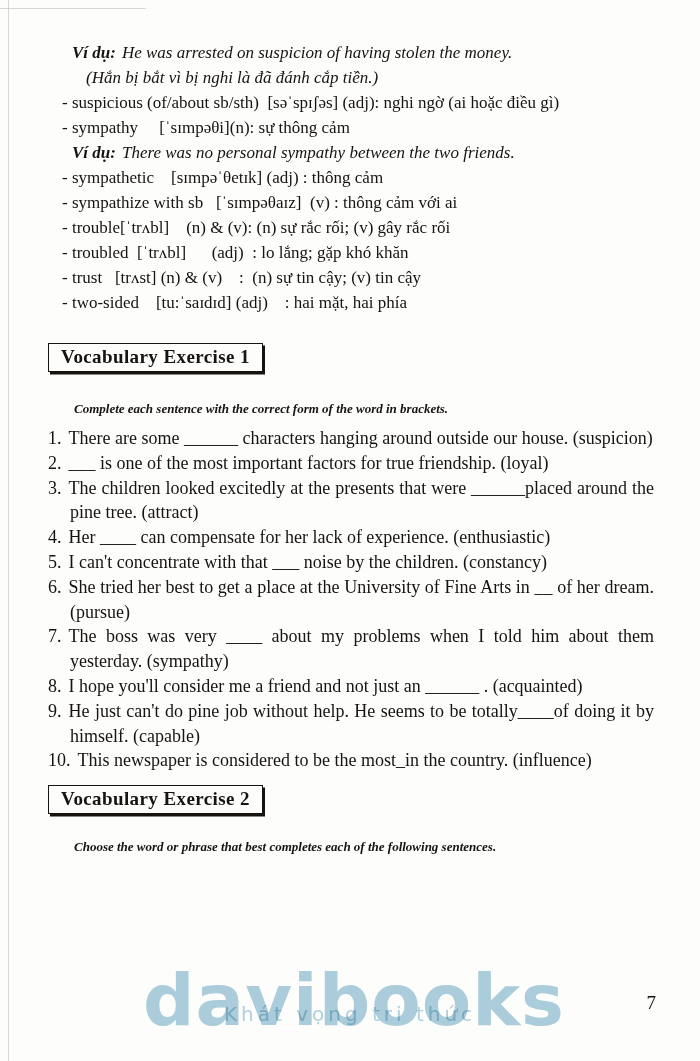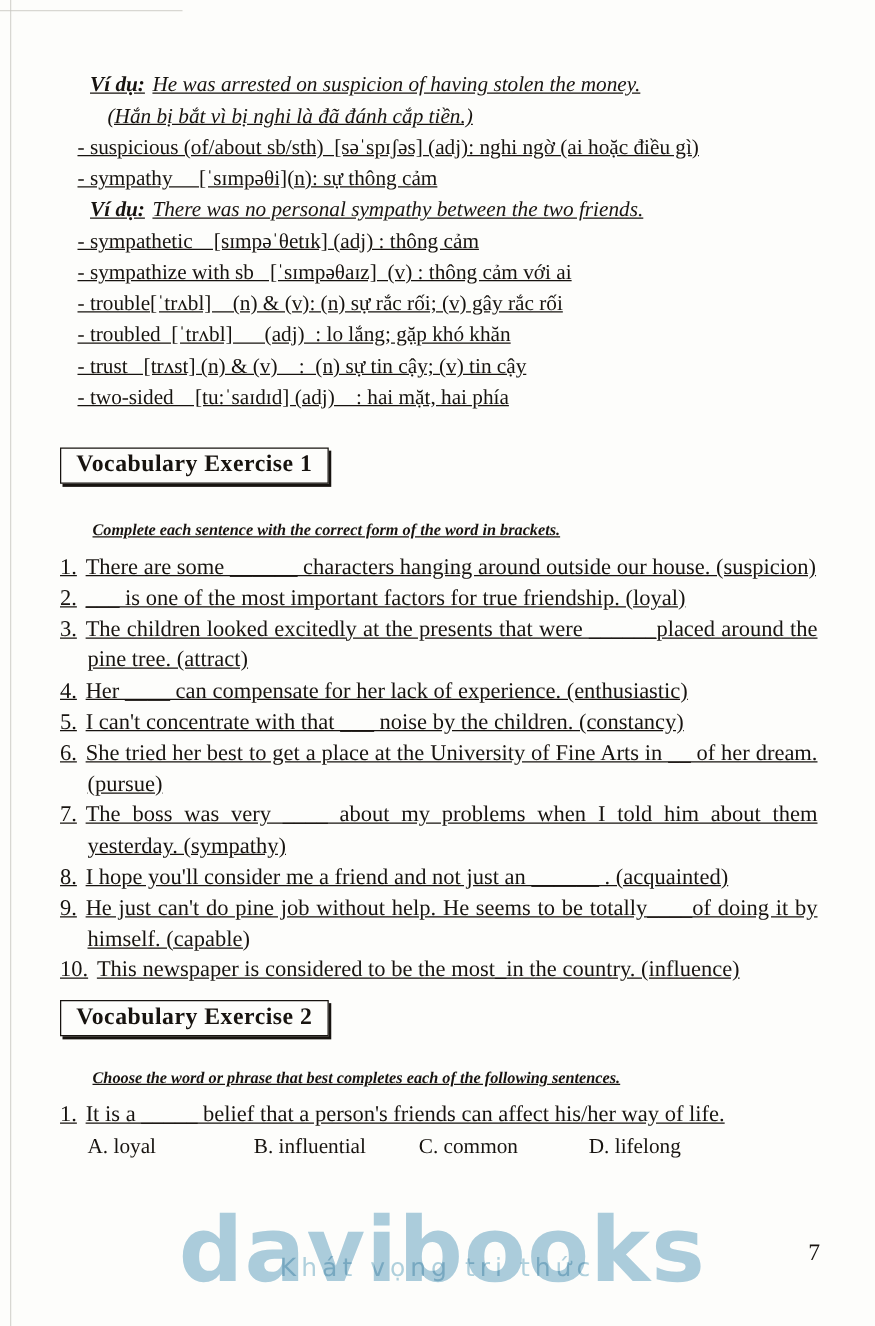--- a/index.html
+++ b/index.html
@@ -7,21 +7,21 @@
   body {
     width: 700px; height: 1061px;
     background: #fdfdfb;
     position: relative; overflow: hidden;
     font-family: "Liberation Serif", "DejaVu Serif", serif;
     color: #17130f;
   }
   .scan-line-left { position: absolute; left: 8px; top: 0; width: 1px; height: 1061px; background: #c8c6c0; opacity: .7; }
   .scan-line-top  { position: absolute; left: 0; top: 8px; width: 146px; height: 1px; background: #c8c6c0; opacity: .7; }
 
-  .content { position: absolute; top: 55px; left: 48px; width: 606px; text-decoration: underline; }
+  .content { position: absolute; top: 40px; left: 48px; width: 606px; }
 
   
   .vl { font-size: 17px; line-height: 25px; white-space: pre-wrap; }
   .vl.ex { margin-left: 24px; font-style: italic; }
   .vl.ex .lbl { font-weight: bold; margin-right: 6px; }
   .vl.tr { margin-left: 38px; font-style: italic; }
   .vl.en { margin-left: 14px; }
 
   
   .head-wrap { text-align: left; margin-top: 28px; }
@@ -118,24 +118,18 @@
   </div>
 
   <div class="head-wrap" style="margin-top:12px;">
     <div class="head-box">
       <span class="head-title">Vocabulary Exercise 2</span>
     </div>
   </div>
 
   <div class="instr tight">Choose the word or phrase that best completes each of the following sentences.</div>
 
-  <div class="items">
-    <div class="item"><span class="num">1.</span><span>It is a _____ belief that a person's friends can affect his/her way of life.</span></div>
-    <div class="options">
-      <span class="opt o1">A. loyal</span><span class="opt o2">B. influential</span><span class="opt o3">C. common</span><span class="opt">D. lifelong</span>
-    </div>
-  </div>
 
 </div>
 
 <div class="wm-name">davibooks</div>
 <div class="wm-slogan">Khát vọng tri thức</div>
 <div class="page-num">7</div>
 
 </body></html>

